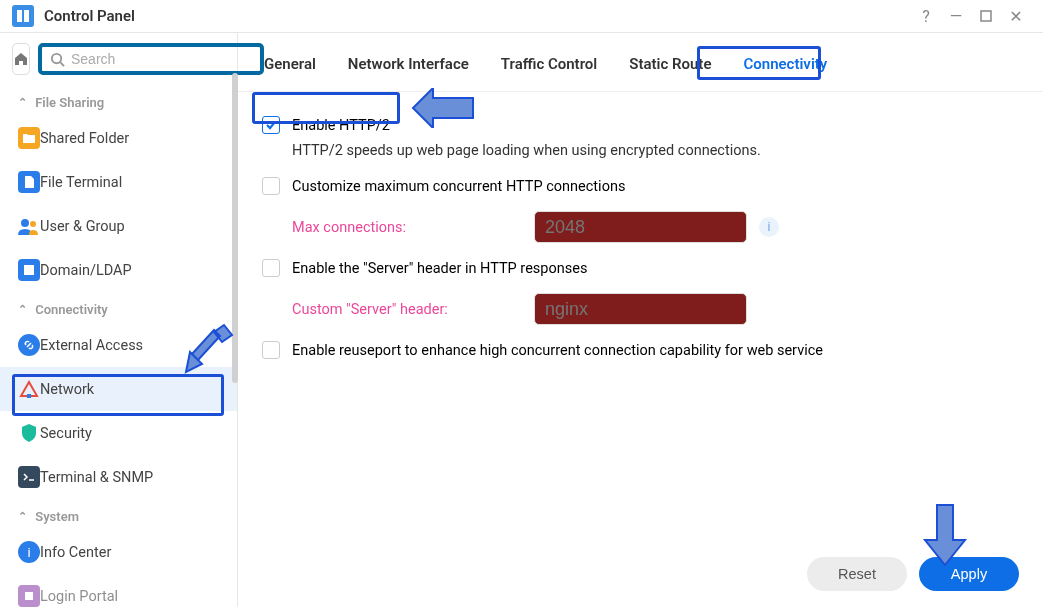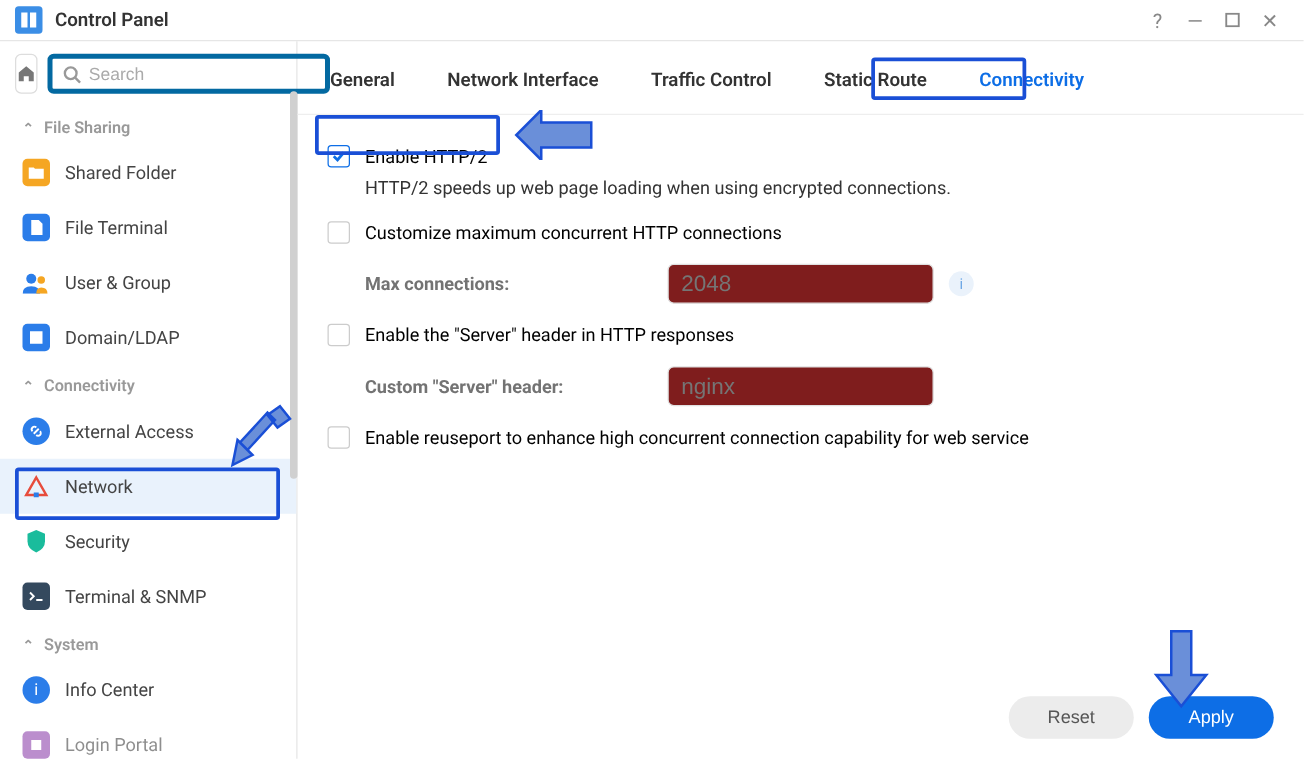--- a/index.html
+++ b/index.html
@@ -100,21 +100,20 @@
     color: #999;
     font-weight: 600;
     font-size: 13px;
     cursor: pointer;
   }
   .section-header .chev { font-size: 11px; }
 
   .side-item {
     display: flex;
     align-items: center;
-    gap: 12px;
     padding: 11px 18px;
     color: #444;
     font-size: 14.5px;
     cursor: pointer;
   }
   .side-item.active { background: #e9f2fc; }
   .side-icon {
     width: 22px; height: 22px;
     border-radius: 4px;
     display: flex; align-items: center; justify-content: center;
@@ -125,21 +124,21 @@
 
   
   .content {
     flex: 1;
     display: flex;
     flex-direction: column;
     position: relative;
   }
   .tabs {
     display: flex;
-    gap: 38px;
+    gap: 28px;
     padding: 18px 24px 14px;
     border-bottom: 1px solid #eee;
   }
   .tab {
     font-weight: 600;
     font-size: 15px;
     color: #333;
     cursor: pointer;
     padding: 4px 2px;
   }
@@ -170,21 +169,21 @@
   }
   .check-label { color: #000000; font-size: 14.5px; }
   .help-text { color: #333; font-size: 14.5px; padding-left: 30px; padding-bottom: 10px; }
 
   .sub-row {
     display: flex;
     align-items: center;
     gap: 12px;
     padding: 8px 0 8px 30px;
   }
-  .sub-label { color: #737373; font-size: 14.5px; width: 230px; font-weight: bold; }
+  .sub-label { color: #ec4899; font-size: 14.5px; width: 230px; }
   .text-input {
     width: 213px;
     height: 32px;
     border: 1px solid #e0e0e0;
     border-radius: 5px;
     background: #7f1d1d;
     padding: 0 10px;
     font-size: 18px;
     color: #aaa;
   }

